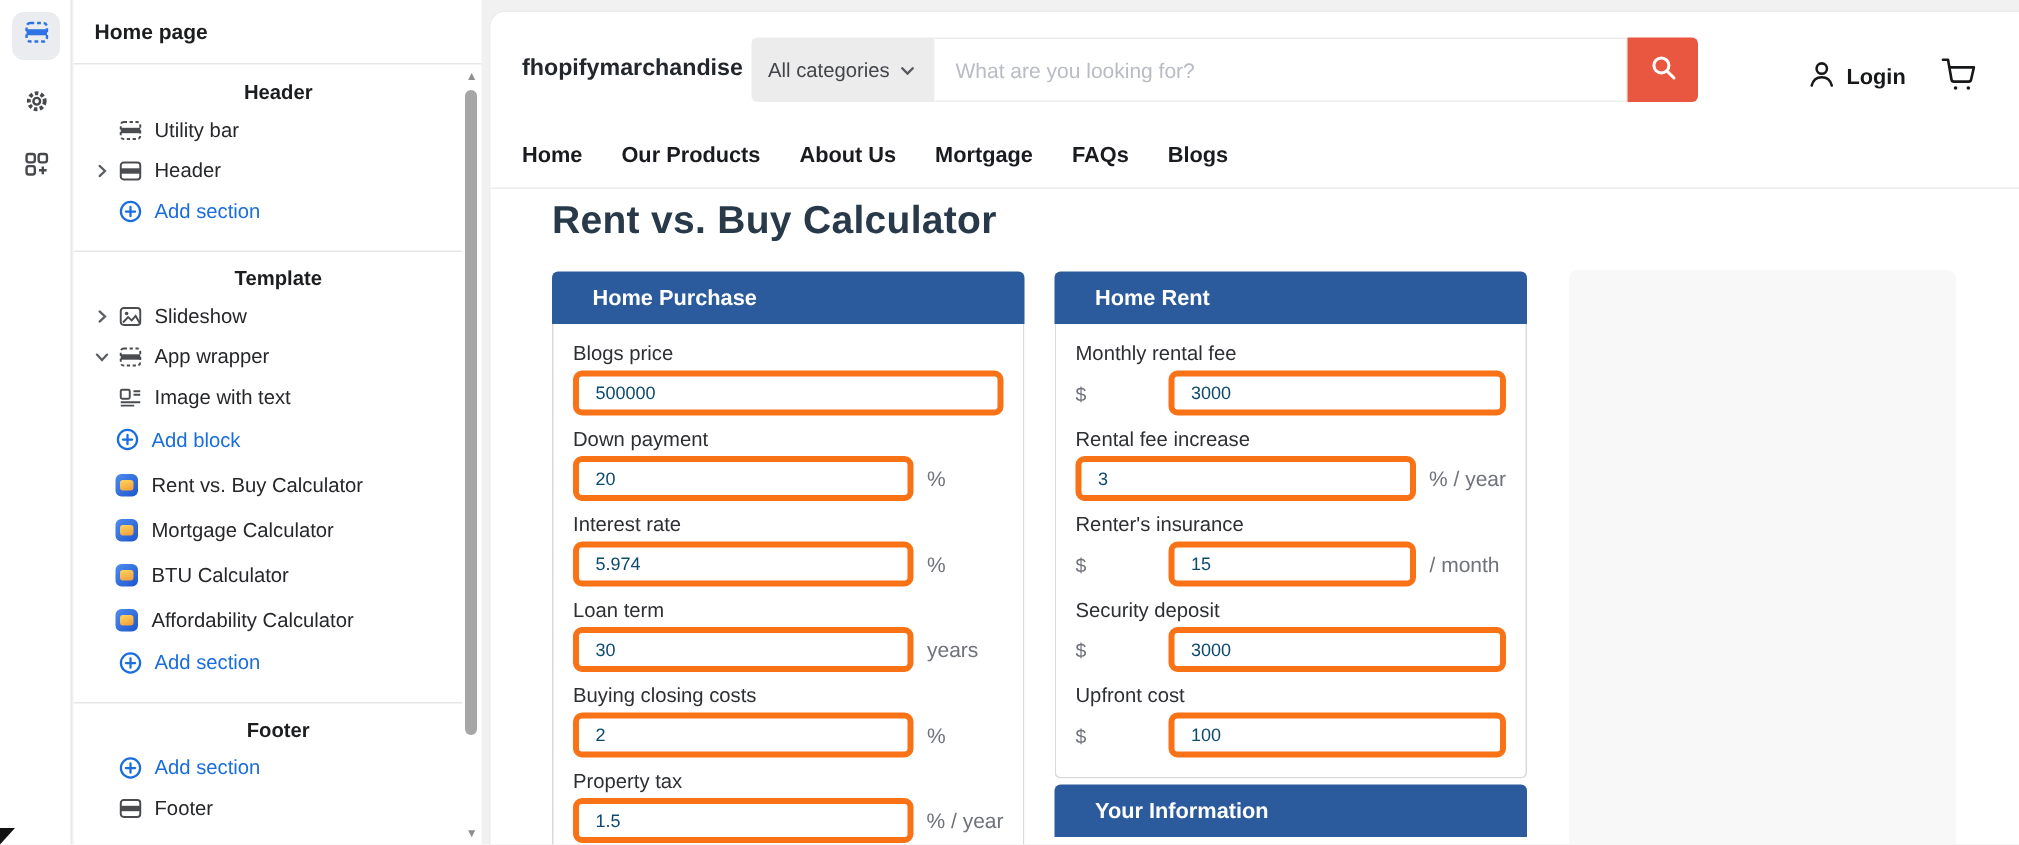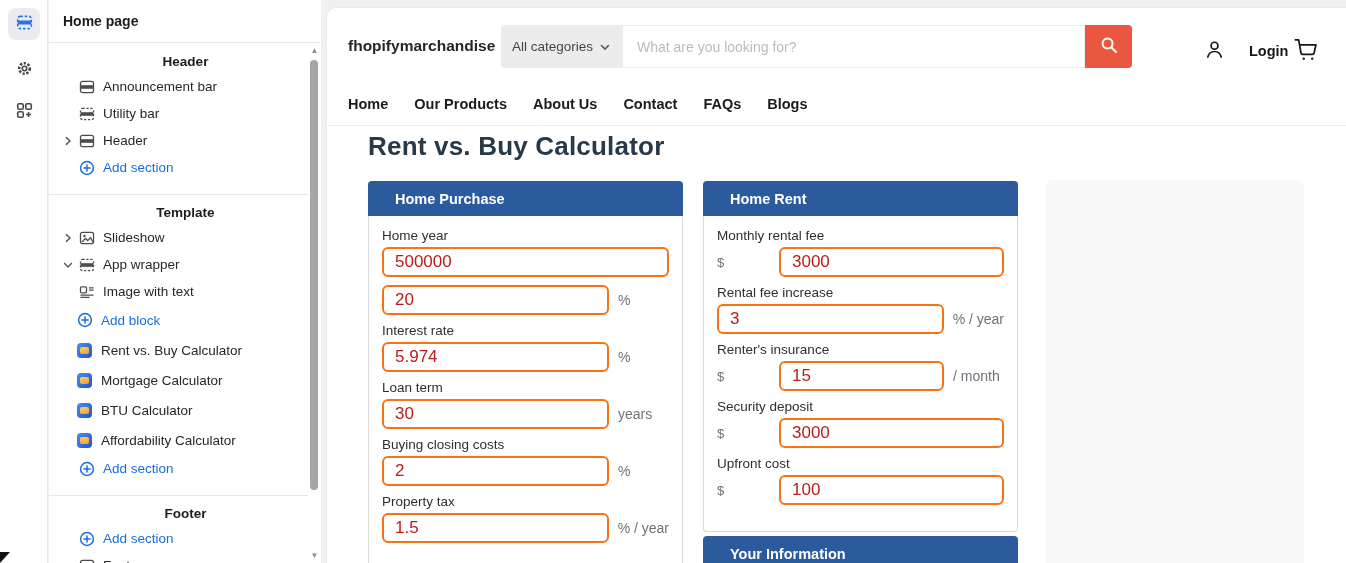--- a/index.html
+++ b/index.html
@@ -35,38 +35,38 @@
   .cursor-mark { position:absolute; left:0; top:552px; width:0; height:0; border-top:11px solid #121212; border-right:10px solid transparent; z-index:9; }
   
   .preview { position:absolute; left:327px; top:8px; width:1046px; height:555px; background:#fff; border-top-left-radius:10px; overflow:hidden; box-shadow:0 0 0 1px #ececec; }
   .store-header { position:relative; height:118px; border-bottom:1px solid #ececec; background:#fff; }
   .logo { position:absolute; left:21px; top:29px; font-size:15.5px; font-weight:700; color:#23262b; }
   .search { position:absolute; left:174px; top:17px; width:631px; height:43px; display:flex; }
   .sel { width:122px; background:#ececec; border-radius:4px 0 0 4px; display:flex; align-items:center; padding:0 9px 0 11px; gap:7px; color:#43454a; font-size:13.5px; cursor:pointer; }
   .sin { flex:1; border:1px solid #ededed; border-left:none; background:#fff; font-family:"Liberation Sans",sans-serif; font-size:14px; padding:0 14px; color:#3a3c40; outline:none; }
   .sin::placeholder { color:#b9bcc4; }
   .sbtn { width:47px; background:#ea5741; border:none; border-radius:0 4px 4px 0; display:flex; align-items:center; justify-content:center; cursor:pointer; }
-  .login { position:absolute; left:877px; top:31px; display:flex; align-items:center; gap:24px; font-weight:700; font-size:14.5px; color:#17181a; cursor:pointer; }
+  .login { position:absolute; left:877px; top:31px; display:flex; align-items:center; gap:6px; font-weight:700; font-size:14.5px; color:#17181a; cursor:pointer; }
   .cart { position:absolute; left:967px; top:30px; cursor:pointer; }
   .nav { position:absolute; left:21px; bottom:13px; display:flex; gap:26px; }
   .nav span { font-weight:700; font-size:14.5px; color:#191b1f; cursor:pointer; white-space:nowrap; }
   
   .store-main { position:relative; height:437px; }
   .calc-title { position:absolute; left:41px; top:5px; font-size:26px; font-weight:800; color:#28394a; letter-spacing:.2px; }
   .col { position:absolute; top:55px; width:315px; }
   .col.purchase { left:41px; }
   .col.rent { left:376px; }
   .cpanel-h { height:35px; background:#2b5a9d; border-radius:4px 4px 0 0; display:flex; align-items:center; padding-left:27px; color:#fff; font-weight:700; font-size:14.5px; }
   .cpanel-b { background:#fff; border:1px solid #d9d9d9; border-top:none; border-radius:0 0 4px 4px; padding:12px 13px 13px; }
   .field { margin-bottom:8px; }
-  .field:last-child { margin-bottom:13px; }
+  .field:last-child { margin-bottom:0; }
   .flabel { font-size:13.5px; color:#2d2f33; margin-bottom:4px; }
   .frow { display:flex; align-items:center; }
   .fprefix { width:62px; font-size:13px; color:#70727a; }
-  .finput { height:30px; border:2px solid #f97316; border-radius:6px; padding:0 11px; font-size:17px; color:#b91c1c; font-family:"Liberation Sans",sans-serif; outline:none; min-width:0; }
+  .finput { height:30px; border:4px solid #f97316; border-radius:6px; padding:0 11px; font-size:12px; color:#0c4a6e; font-family:"Liberation Sans",sans-serif; outline:none; min-width:0; }
   .fsuffix { margin-left:9px; font-size:14px; color:#70727a; white-space:nowrap; }
   .info-h { margin-top:4px; }
   .placeholder-box { position:absolute; left:719px; top:54px; width:258px; height:400px; background:#f8f8f8; border-radius:6px; }
 </style>
 </head>
 <body>
 
 <aside class="rail">
   <div class="rail-btn active" style="top:8px">
     <span>
@@ -98,30 +98,20 @@
 
 <section class="panel">
   <div class="panel-h">Home page</div>
   <div class="groups">
       <div class="group">
         <div class="gtitle">Header</div>
         <div class="srow">
           <span class="chev"></span>
           <span class="sicon">
             <svg width="16" height="16" viewBox="0 0 16 16">
-              <rect x="1.5" y="2.3" width="13" height="11.4" rx="2" fill="none" stroke="#4a4c50" stroke-width="1.3"></rect>
-              <rect x="1.5" y="6.2" width="13" height="3.6" fill="#4a4c50"></rect>
-            </svg>
-          </span>
-          <span class="slabel">Announcement bar</span>
-        </div>
-        <div class="srow">
-          <span class="chev"></span>
-          <span class="sicon">
-            <svg width="16" height="16" viewBox="0 0 16 16">
               <rect x="1.5" y="2.3" width="13" height="11.4" rx="2" fill="none" stroke="#4a4c50" stroke-width="1.3" stroke-dasharray="2.2 1.7"></rect>
               <rect x="1.5" y="6.2" width="13" height="3.6" fill="#4a4c50"></rect>
             </svg>
           </span>
           <span class="slabel">Utility bar</span>
         </div>
         <div class="srow">
           <span class="chev">
             <svg width="10" height="10" viewBox="0 0 10 10" fill="none" stroke="#5c5f62" stroke-width="1.5" stroke-linecap="round">
               <path d="M3.4 1.6 7 5 3.4 8.4"></path>
@@ -304,39 +294,40 @@
       <svg width="24" height="23" viewBox="0 0 22 21" fill="none" stroke="#17181a" stroke-width="1.6" stroke-linecap="round" stroke-linejoin="round">
           <path d="M1.2 1.6h3.1l2.1 12.1a1.6 1.6 0 0 0 1.6 1.3h8.8a1.6 1.6 0 0 0 1.6-1.3l1.7-7.4H5"></path>
           <circle cx="8.9" cy="18.9" r="1.1" fill="#17181a" stroke="none"></circle>
           <circle cx="16.7" cy="18.9" r="1.1" fill="#17181a" stroke="none"></circle>
         </svg>
     </div>
     <nav class="nav">
         <span>Home</span>
         <span>Our Products</span>
         <span>About Us</span>
-        <span>Contact</span>
+        <span>Mortgage</span>
         <span>FAQs</span>
         <span>Blogs</span>
       </nav>
   </header>
 
   <div class="store-main">
     <h1 class="calc-title">Rent vs. Buy Calculator</h1>
 
     <div class="col purchase">
       <div class="cpanel-h">Home Purchase</div>
       <div class="cpanel-b">
           <div class="field">
-            <div class="flabel">Home year</div>
+            <div class="flabel">Blogs price</div>
             <div class="frow">
               <input class="finput" type="text" value="500000" style="flex: 1 1 0%;">
             </div>
           </div>
           <div class="field">
+            <div class="flabel">Down payment</div>
             <div class="frow">
               <input class="finput" type="text" value="20" style="width: 227px;">
               <span class="fsuffix">%</span>
             </div>
           </div>
           <div class="field">
             <div class="flabel">Interest rate</div>
             <div class="frow">
               <input class="finput" type="text" value="5.974" style="width: 227px;">
               <span class="fsuffix">%</span>

